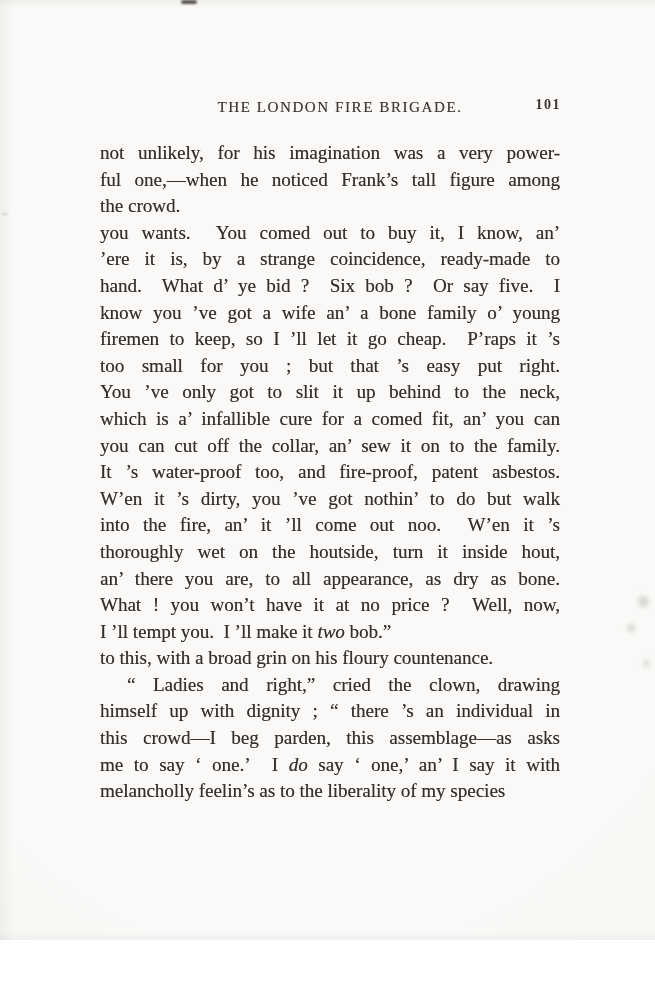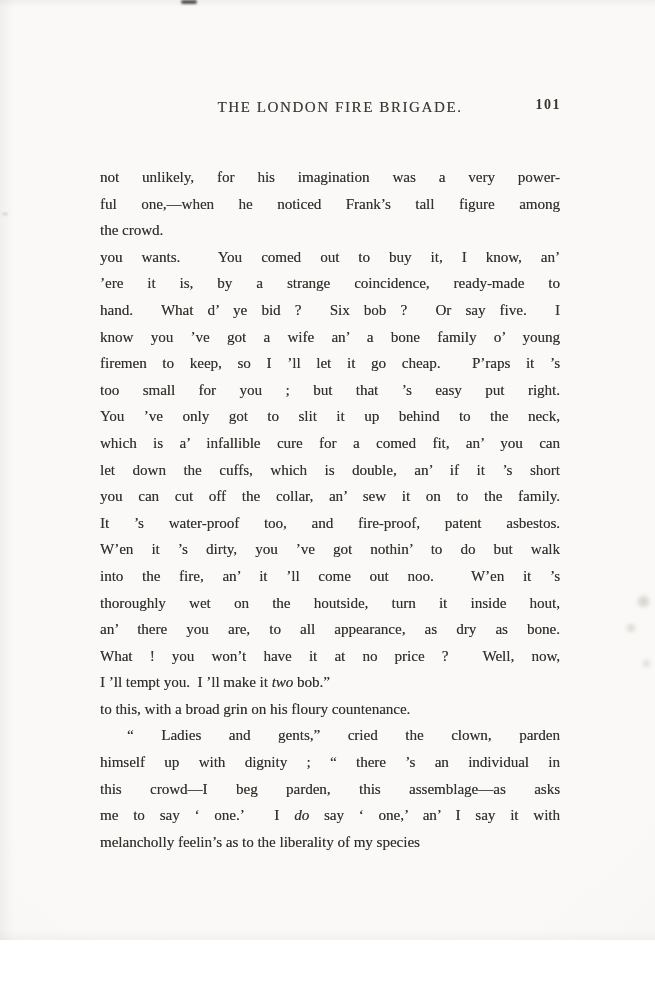--- a/index.html
+++ b/index.html
@@ -45,24 +45,23 @@
     position: absolute;
     right: -1px; top: -2px;
     font-size: 14px;
     letter-spacing: 1.5px;
     font-weight: bold;
     color: #38342f;
   }
   .text-block {
     position: absolute;
     top: 140px; left: 100px; width: 460px;
-    font-size: 15px;
+    font-size: 19px;
     line-height: 26.6px;
     text-shadow: 0.25px 0.25px 0.3px rgba(48,42,36,0.55);
-    margin-top: 24px;
   }
   .line {
     text-align: justify;
     text-align-last: justify;
     min-height: 26.6px;
     white-space: normal;
   }
   .line.last { text-align-last: left; }
   .line.indent { text-indent: 27px; }
   .line i { font-style: italic; }
@@ -100,29 +99,28 @@
       <div class="line">ful one,—when he noticed Frank’s tall figure among</div>
       <div class="line last">the crowd.</div>
       <div class="line">you wants.&nbsp; You comed out to buy it, I know, an’</div>
       <div class="line">’ere it is, by a strange coincidence, ready-made to</div>
       <div class="line">hand.&nbsp; What d’ ye bid ?&nbsp; Six bob ?&nbsp; Or say five.&nbsp; I</div>
       <div class="line">know you ’ve got a wife an’ a bone family o’ young</div>
       <div class="line">firemen to keep, so I ’ll let it go cheap.&nbsp; P’raps it ’s</div>
       <div class="line">too small for you ; but that ’s easy put right.</div>
       <div class="line">You ’ve only got to slit it up behind to the neck,</div>
       <div class="line">which is a’ infallible cure for a comed fit, an’ you can</div>
-      <div class="line">let down the cuffs, which is double, an’ if it ’s short</div>
       <div class="line">you can cut off the collar, an’ sew it on to the family.</div>
       <div class="line">It ’s water-proof too, and fire-proof, patent asbestos.</div>
       <div class="line">W’en it ’s dirty, you ’ve got nothin’ to do but walk</div>
       <div class="line">into the fire, an’ it ’ll come out noo.&nbsp; W’en it ’s</div>
       <div class="line">thoroughly wet on the houtside, turn it inside hout,</div>
       <div class="line">an’ there you are, to all appearance, as dry as bone.</div>
       <div class="line">What ! you won’t have it at no price ?&nbsp; Well, now,</div>
       <div class="line last">I ’ll tempt you.&nbsp; I ’ll make it <i>two</i> bob.”</div>
       <div class="line last">to this, with a broad grin on his floury countenance.</div>
-      <div class="line indent">“ Ladies and gents,” cried the clown, parden</div>
+      <div class="line indent">“ Ladies and right,” cried the clown, drawing</div>
       <div class="line">himself up with dignity ; “ there ’s an individual in</div>
       <div class="line">this crowd—I beg parden, this assemblage—as asks</div>
       <div class="line">me to say ‘ one.’&nbsp; I <i>do</i> say ‘ one,’ an’ I say it with</div>
       <div class="line last">melancholly feelin’s as to the liberality of my species</div>
     </div>
 </div>
 
 </body></html>

